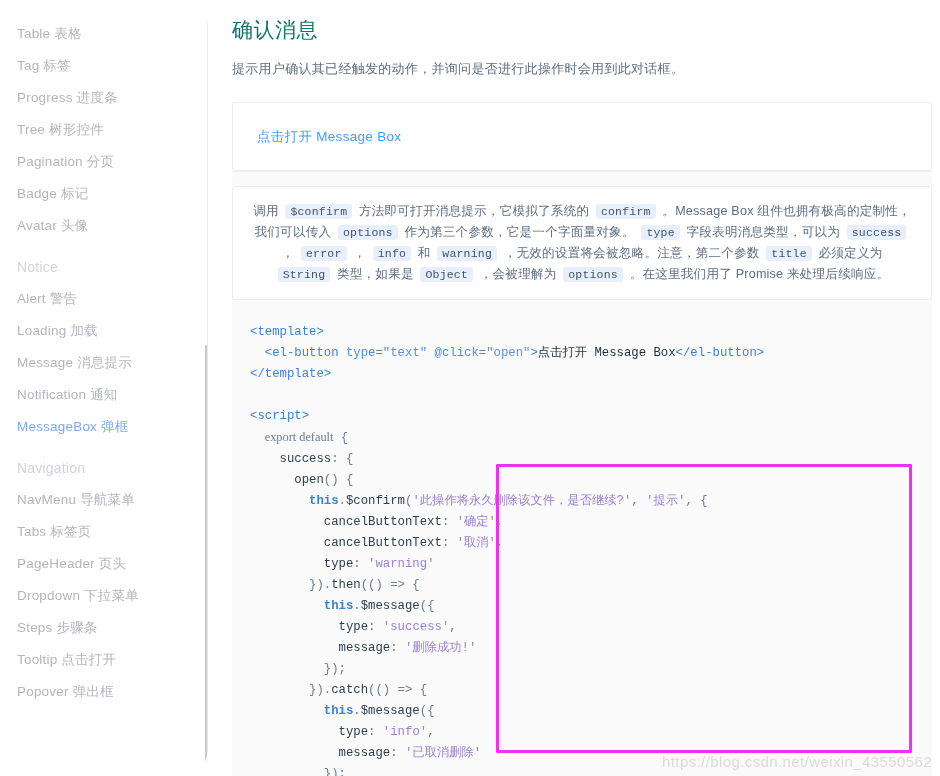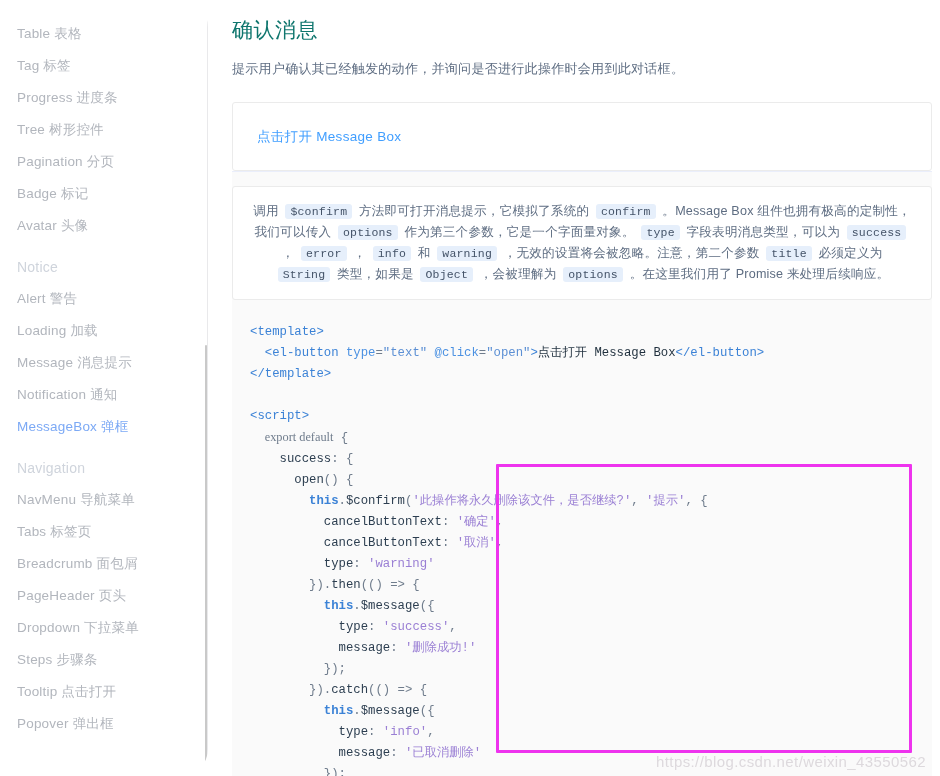--- a/index.html
+++ b/index.html
@@ -193,21 +193,21 @@
     top: 464px;
     width: 416px;
     height: 289px;
     border: 3px solid #ee33ee;
     border-radius: 1px;
     pointer-events: none;
     z-index: 5;
   }
   .watermark {
     position: absolute;
-    right: 14px;
+    right: 8px;
     bottom: 6px;
     font-size: 15px;
     color: #ddd9dd;
     font-family: "Liberation Sans", sans-serif;
     letter-spacing: .4px;
     z-index: 6;
     white-space: nowrap;
   }
 </style>
 </head>
@@ -226,21 +226,20 @@
         <li class="side-item">Avatar 头像</li>
         <li class="side-group">Notice</li>
         <li class="side-item">Alert 警告</li>
         <li class="side-item">Loading 加载</li>
         <li class="side-item">Message 消息提示</li>
         <li class="side-item">Notification 通知</li>
         <li class="side-item active">MessageBox 弹框</li>
         <li class="side-group">Navigation</li>
         <li class="side-item">NavMenu 导航菜单</li>
         <li class="side-item">Tabs 标签页</li>
-        <li class="side-item">Breadcrumb 面包屑</li>
         <li class="side-item">PageHeader 页头</li>
         <li class="side-item">Dropdown 下拉菜单</li>
         <li class="side-item">Steps 步骤条</li>
         <li class="side-item">Tooltip 点击打开</li>
         <li class="side-item">Popover 弹出框</li>
       </ul>
     <div class="side-divider"></div>
     <div class="side-scroll-track"></div>
     <div class="side-scroll-thumb"></div>
   </nav>

